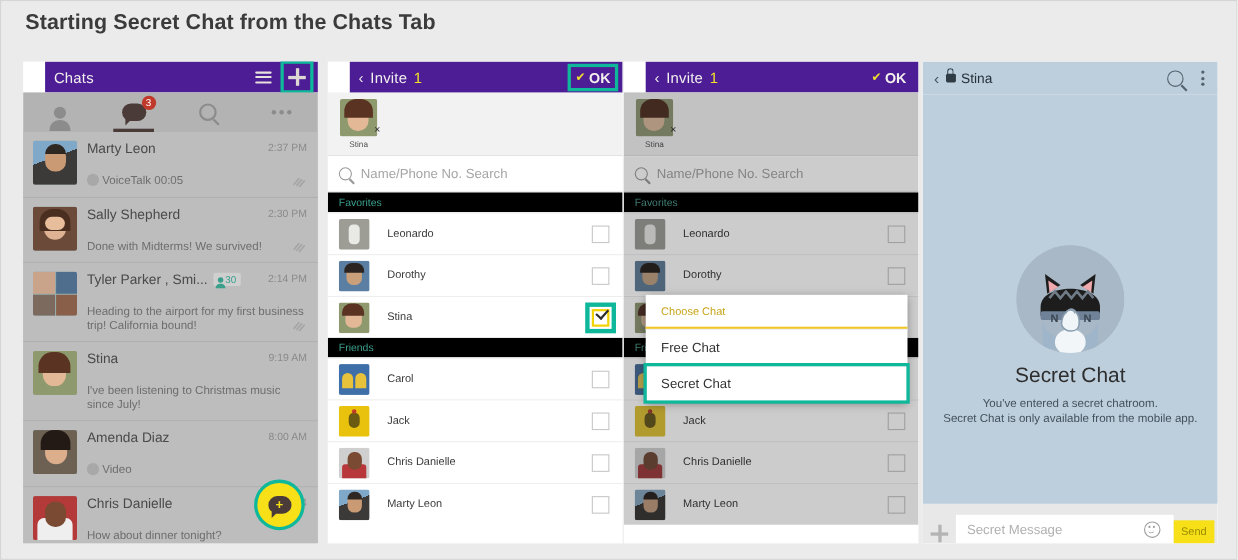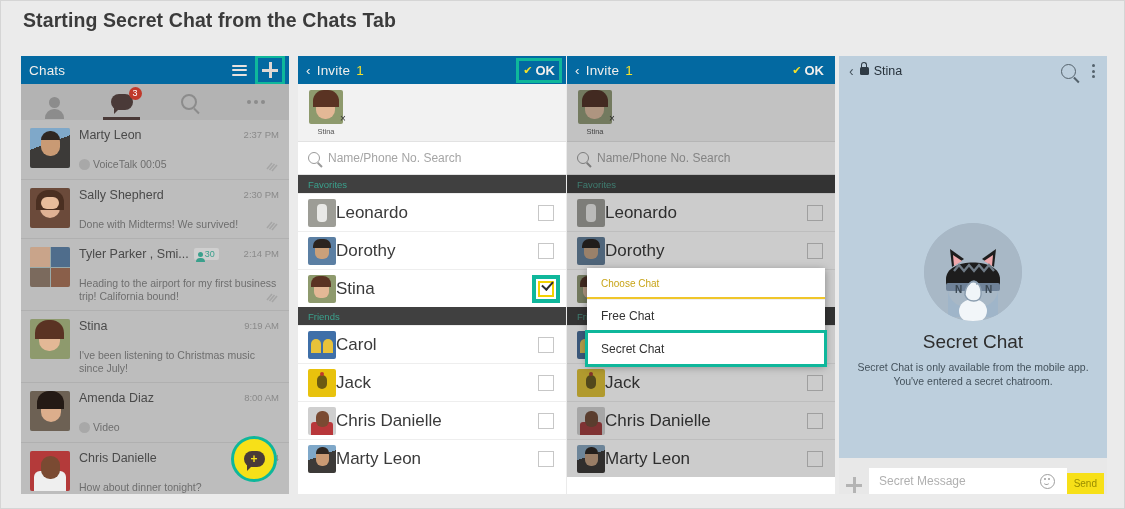--- a/index.html
+++ b/index.html
@@ -22,23 +22,23 @@
   }
 
   
   .panel{position:absolute;top:55px;width:268px;height:438px;overflow:hidden;background:#ffffff;}
   #panel1{left:20px;}
   #panel2{left:297px;}
   #panel3{left:566px;}
   #panel4{left:838px;}
 
   .appbar{
-    height:28px;background:#0369a1;color:#f2efec;
+    height:28px;background:#4c1d95;color:#f2efec;
     display:flex;align-items:center;padding:0 8px;
-    font-size:13px;box-sizing:border-box;position:relative;
+    font-size:13px;box-sizing:border-box;position:relative;margin-left:20px;
   }
   .appbar .title{font-size:13.5px;letter-spacing:.2px;}
   .appbar .spacer{flex:1}
 
   
   .hamb{width:15px;height:11px;display:flex;flex-direction:column;justify-content:space-between;margin-right:12px;}
   .hamb i{display:block;height:2px;background:#e8e2de;border-radius:1px;}
 
   
   .plusbox{position:relative;width:22px;height:22px;}
@@ -96,24 +96,24 @@
   .chip{width:40px;text-align:center;position:relative;}
   .chip .ph{width:34px;height:34px;border-radius:2px;overflow:hidden;margin:0 auto;}
   .chip .x{position:absolute;left:34px;top:24px;font-size:10px;color:#333;line-height:1;}
   .chip .nm{font-size:7.5px;color:#555;margin-top:3px;}
 
   .searchrow{height:32px;display:flex;align-items:center;padding:0 10px;border-bottom:1px solid #e4e4e4;background:#fff;}
   .searchrow .sic{width:10px;height:10px;border:1.6px solid #9b9b9b;border-radius:50%;position:relative;margin-right:8px;flex:0 0 auto;}
   .searchrow .sic:after{content:"";position:absolute;right:-4px;bottom:-3px;width:6px;height:1.6px;background:#9b9b9b;transform:rotate(45deg);}
   .searchrow .stx{font-size:12px;color:#a5a5a5;}
 
-  .grouphdr{font-size:9.5px;color:#3aa08c;padding:4px 10px 3px;background:#404040;}
+  .grouphdr{font-size:9.5px;color:#3aa08c;padding:4px 10px 3px;background:#000000;}
   .cnrow{display:flex;align-items:center;padding:6px 10px;border-top:1px solid #eee;background:#fff;height:38px;box-sizing:border-box;position:relative;}
   .cnrow .av{width:28px;height:28px;flex:0 0 28px;border-radius:2px;overflow:hidden;}
-  .cnrow .nm{font-size:17px;color:#3a3a3a;}
+  .cnrow .nm{font-size:10px;color:#3a3a3a;margin-left:16px;}
   .cbox{position:absolute;right:12px;top:50%;margin-top:-8px;width:16px;height:16px;border:1.6px solid #c7c7c7;box-sizing:border-box;background:#fff;}
   .cbox.checked{border-color:#f2d200;border-width:2px;}
   .cbox .tick{position:absolute;left:2px;top:-2px;width:9px;height:5px;border-left:2.2px solid #2d2d2d;border-bottom:2.2px solid #2d2d2d;transform:rotate(-48deg);}
   .hl-sq{outline:4px solid #0fb79b;outline-offset:2px;}
 
   
   #panel3 .dim{filter:grayscale(.25) brightness(.80);}
   .popup{
     position:absolute;left:20px;top:212px;width:238px;background:#fff;
     box-shadow:0 2px 8px rgba(0,0,0,.35);z-index:20;
@@ -573,22 +573,22 @@
           <path d="M24 66 C24 92 74 92 74 66 L74 94 L24 94 Z" fill="#9fb5c9"></path>
           <ellipse cx="49" cy="88" rx="14" ry="12" fill="#f2f6f9"></ellipse>
           <text x="31" y="70" font-size="10" fill="#3a4650" font-family="Liberation Sans, sans-serif" font-weight="bold">N</text>
           <text x="61" y="70" font-size="10" fill="#3a4650" font-family="Liberation Sans, sans-serif" font-weight="bold">N</text>
           <path d="M41 72 C41 62 48 58 50 58 C52 58 58 62 57 72 C56 80 44 80 41 72 Z" fill="#f0f5f8" stroke="#8a9daf" stroke-width="1.4"></path>
           <path d="M45 62 C45 58 53 58 53 62" stroke="#8a9daf" stroke-width="1.2" fill="none"></path>
         </svg>
       </div>
       <div class="sc-title">Secret Chat</div>
       <div class="sc-sub">
+        <div>You've entered a secret chatroom.</div>
         <div>Secret Chat is only available from the mobile app.</div>
-        <div>You've entered a secret chatroom.</div>
       </div>
     </div>
 
     <div class="scinput">
       <span class="plus" style="font-size:0;">
         <span style="display:inline-block;position:relative;width:18px;height:18px;vertical-align:middle;">
           <span style="position:absolute;left:50%;top:1px;margin-left:-1.5px;width:3px;height:16px;background:#b4b4b4;display:block;"></span>
           <span style="position:absolute;top:50%;left:1px;margin-top:-1.5px;height:3px;width:16px;background:#b4b4b4;display:block;"></span>
         </span>
       </span>

